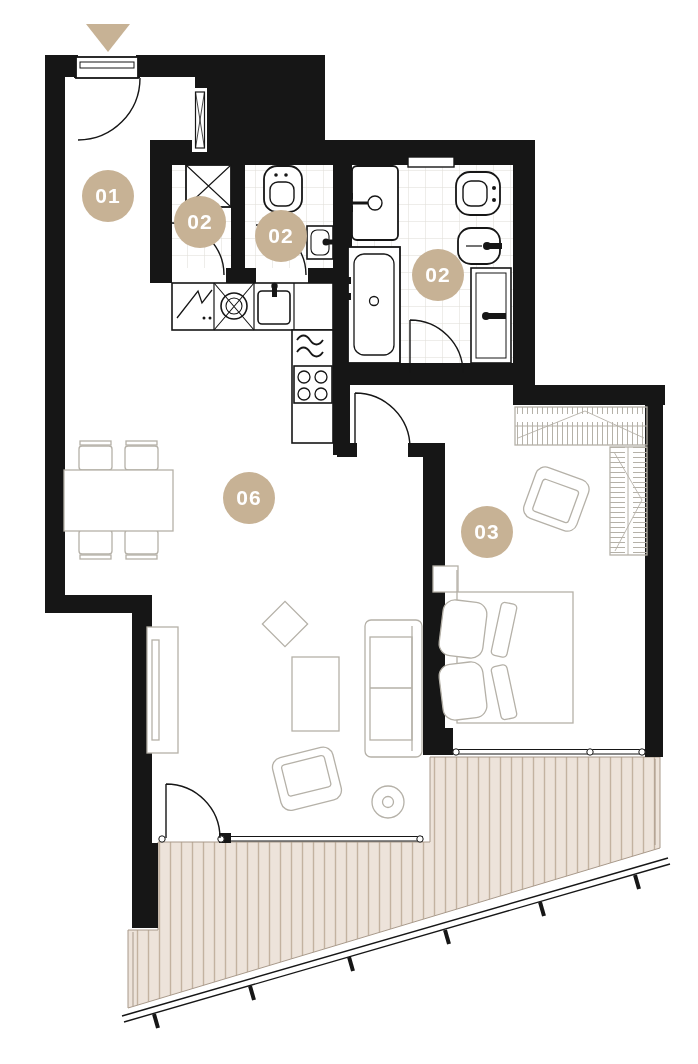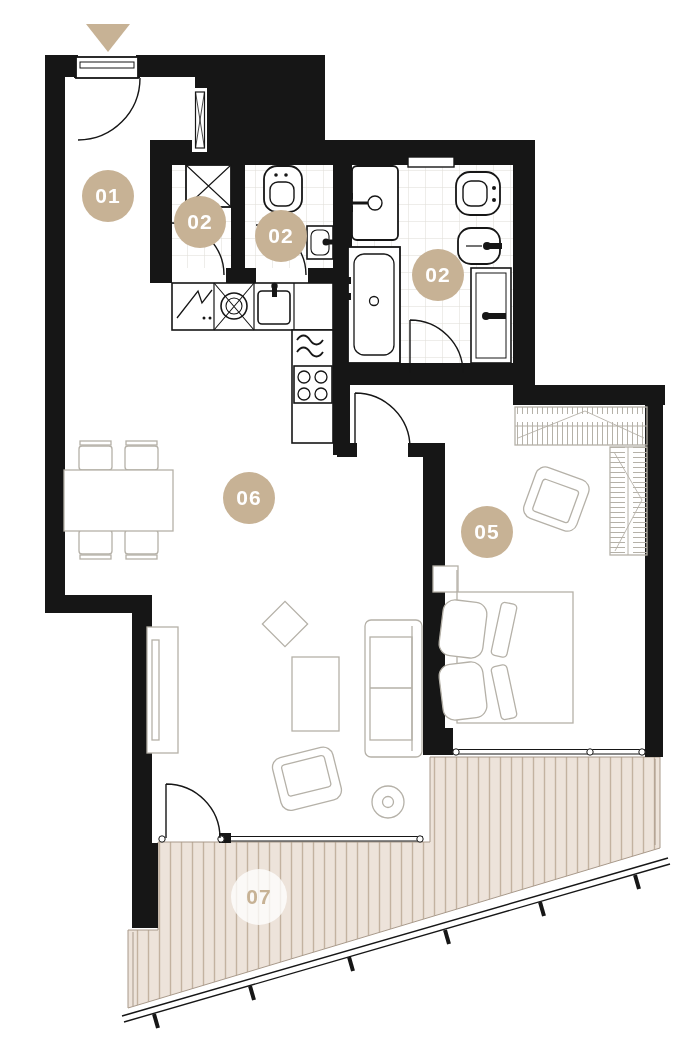--- a/index.html
+++ b/index.html
@@ -305,17 +305,16 @@
     <g transform="rotate(-12 505 692)">
       <rect x="496" y="665" width="16" height="54" rx="4"></rect>
     </g>
   </g>
 </svg>
 
 <div class="room-label" style="left:82px;top:170px;">01</div>
 <div class="room-label" style="left:174px;top:196px;">02</div>
 <div class="room-label" style="left:255px;top:210px;">02</div>
 <div class="room-label" style="left:223px;top:472px;">06</div>
-<div class="room-label" style="left:461px;top:506px;">05</div>
+<div class="room-label" style="left:461px;top:506px;">03</div>
 <div class="room-label" style="left:412px;top:249px;">02</div>
-<div class="room-label terrace" style="left:231px;top:869px;">07</div>
 
 </div>
 
 </body></html>

